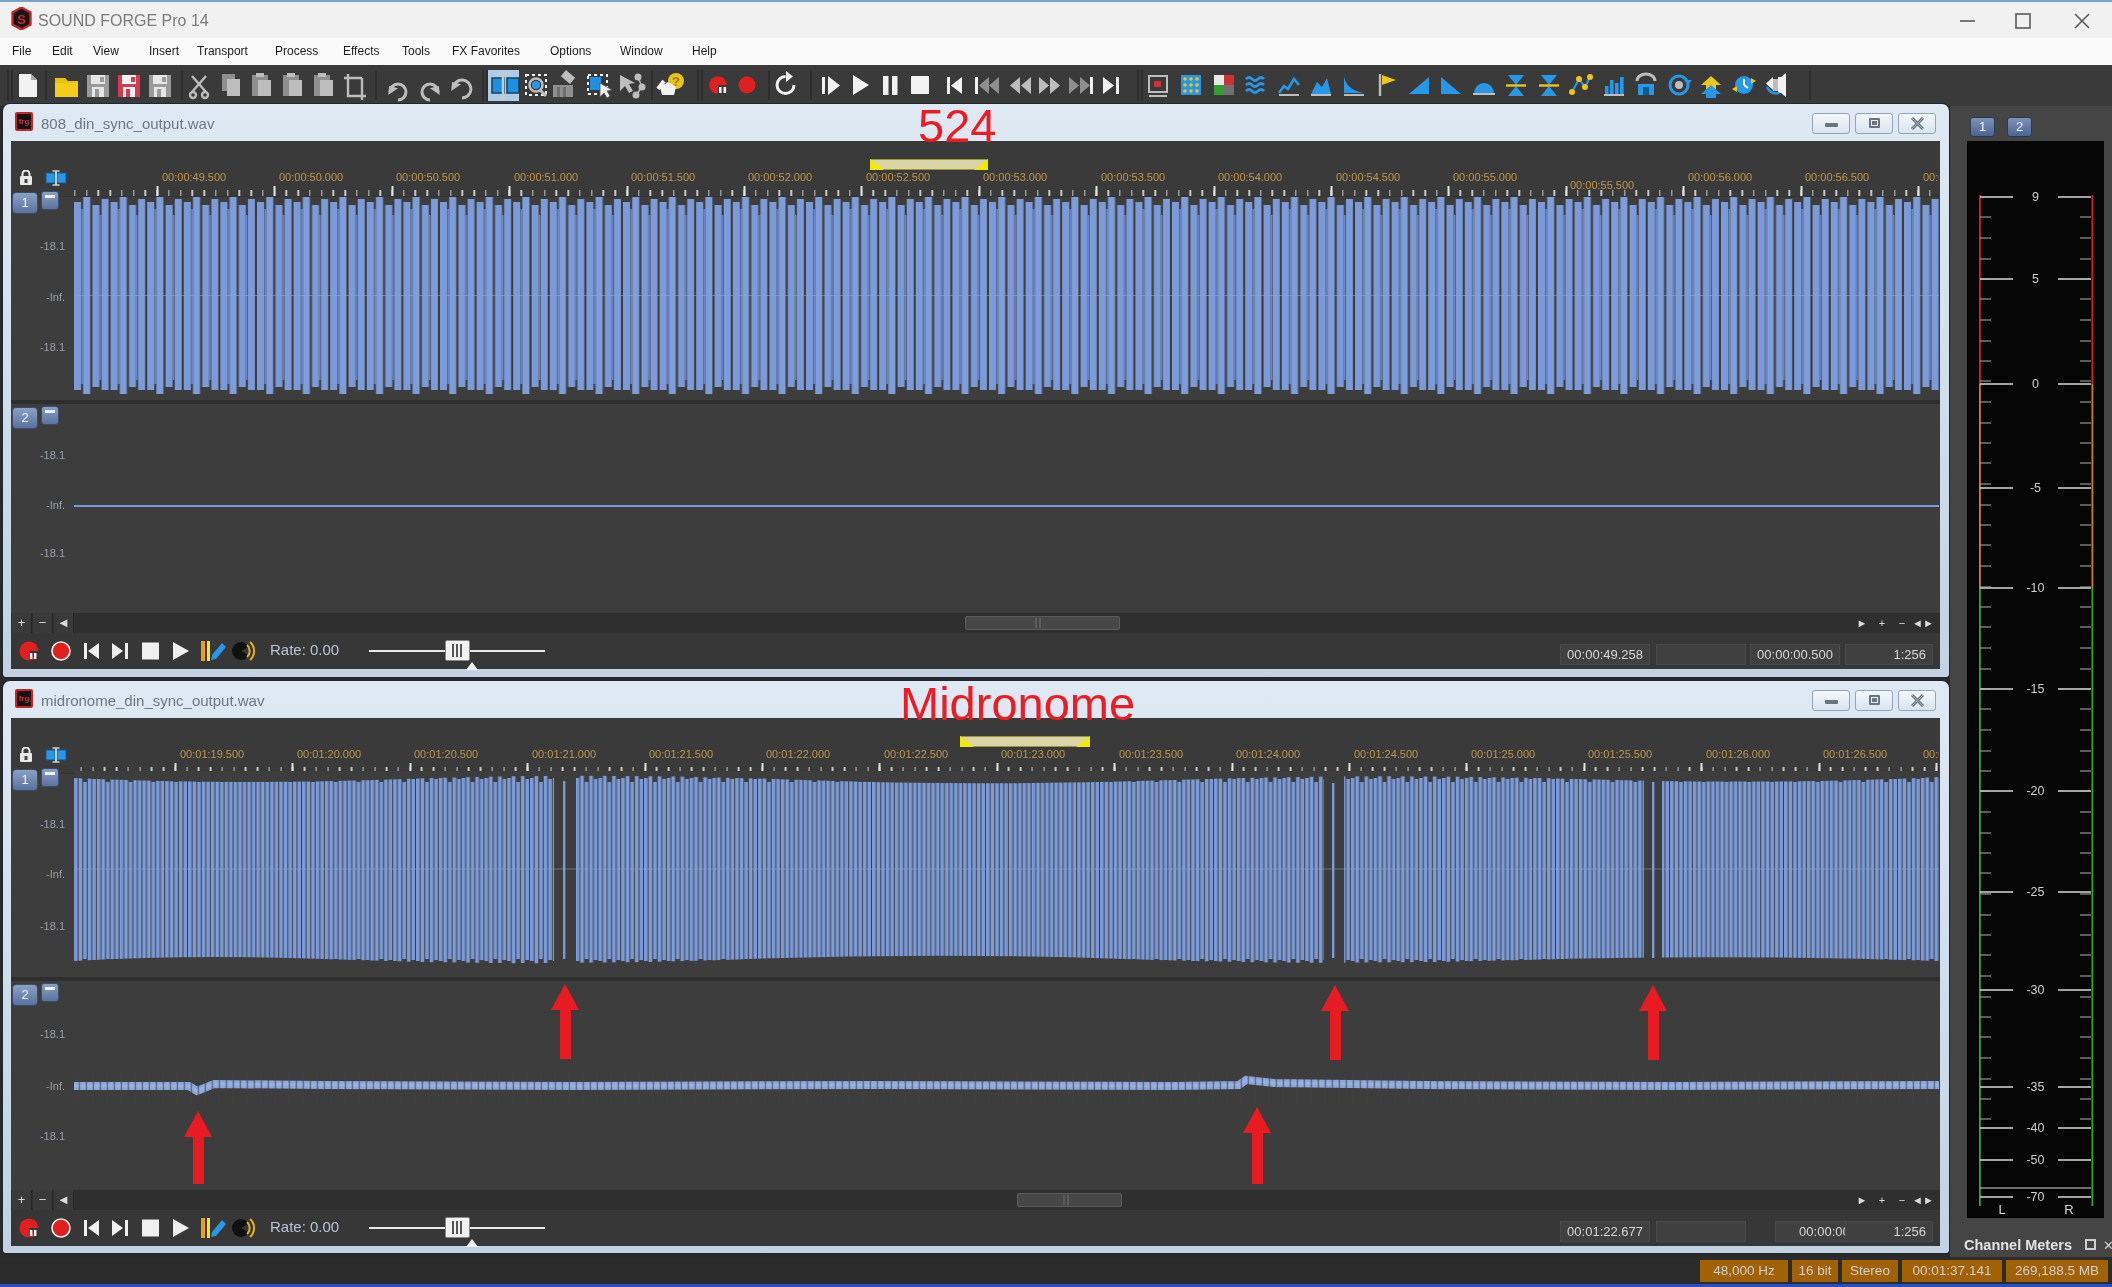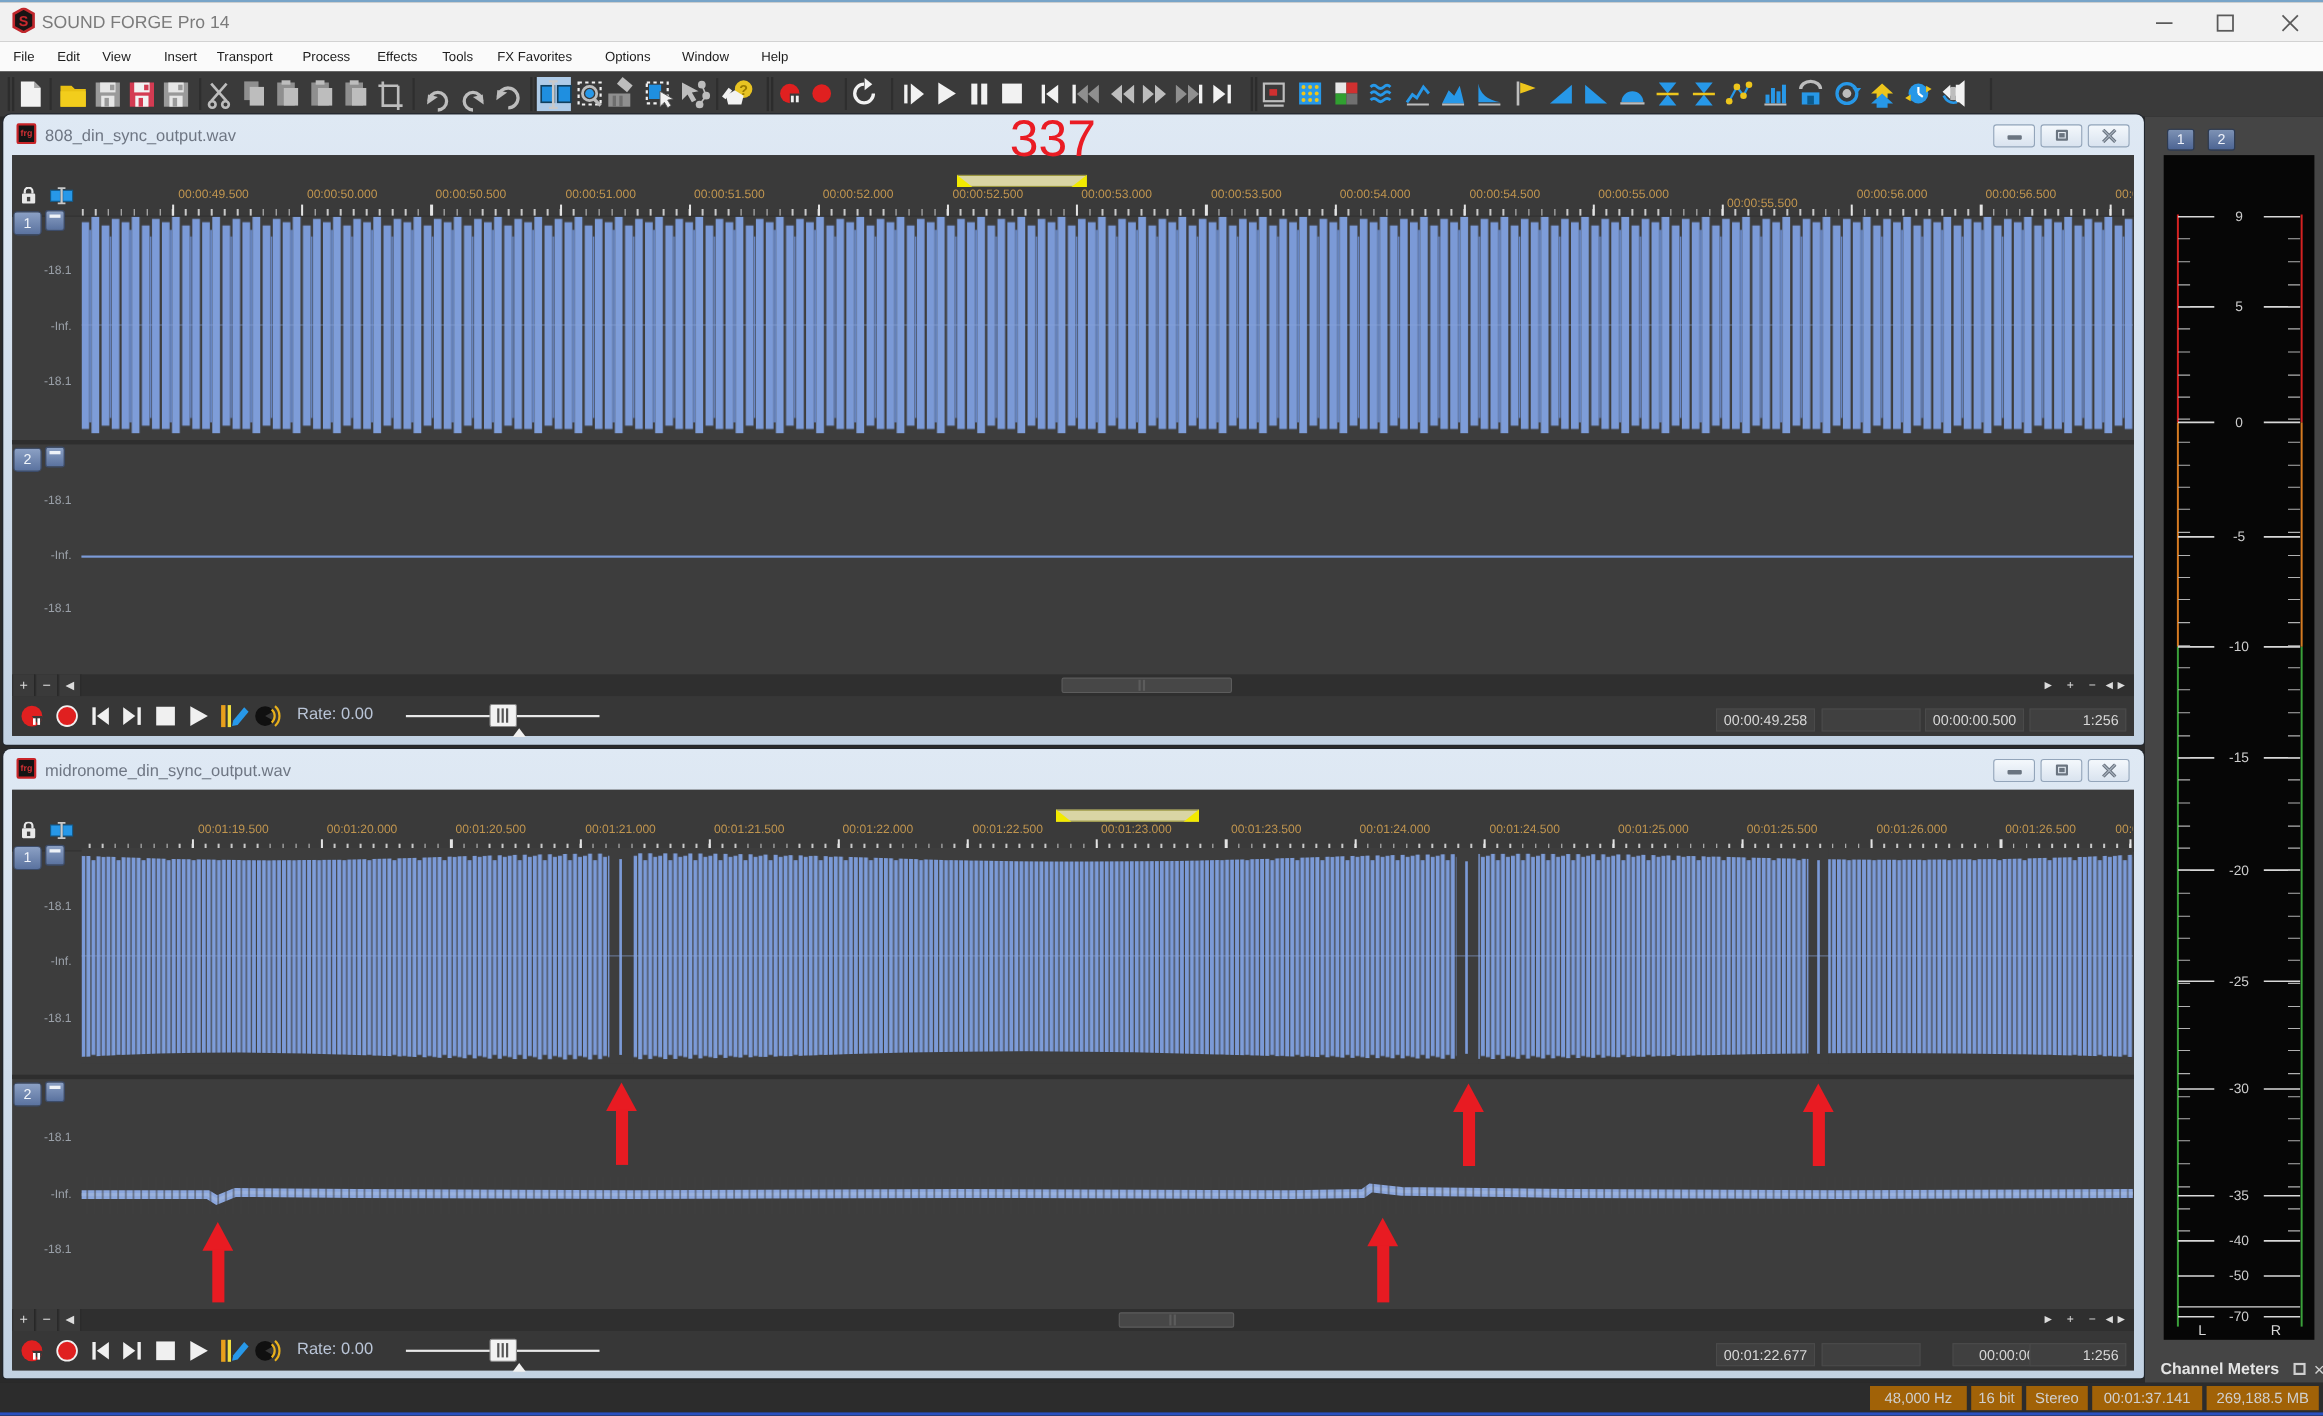--- a/index.html
+++ b/index.html
@@ -641,21 +641,22 @@
 <div class="abs" style="left:1964px;top:1236px"><span id="cmlabel">Channel Meters</span></div>
 <div class="abs" style="left:2085px;top:1239px;width:11px;height:11px;border:2px solid #cfcfcf"></div>
 <div class="abs" style="left:2103px;top:1238px;color:#cfcfcf;font-size:13px">✕</div>
 <div id="statusbar" class="abs"></div>
 <div class="abs sbox" style="left:1700px;width:88px">48,000 Hz</div>
 <div class="abs sbox" style="left:1792px;width:46px">16 bit</div>
 <div class="abs sbox" style="left:1842px;width:56px">Stereo</div>
 <div class="abs sbox" style="left:1902px;width:100px">00:01:37.141</div>
 <div class="abs sbox" style="left:2006px;width:102px">269,188.5 MB</div>
 <div id="bottomblue" class="abs"></div>
-<div class="abs bigred" style="left:918px;top:98px">337</div>
+<div class="abs bigred" style="left:918px;top:98px">524</div>
+<div class="abs bigred" style="left:900px;top:676px">Midronome</div>
 <div class="abs arrow" style="left:551px;top:984px;border-width:0 14px 26px 14px;border-color:transparent transparent #e81b22 transparent"></div>
 <div class="abs" style="left:559.5px;top:1009px;width:11px;height:50px;background:#e81b22"></div>
 <div class="abs arrow" style="left:1321px;top:985px;border-width:0 14px 26px 14px;border-color:transparent transparent #e81b22 transparent"></div>
 <div class="abs" style="left:1329.5px;top:1010px;width:11px;height:50px;background:#e81b22"></div>
 <div class="abs arrow" style="left:1639px;top:985px;border-width:0 14px 26px 14px;border-color:transparent transparent #e81b22 transparent"></div>
 <div class="abs" style="left:1647.5px;top:1010px;width:11px;height:50px;background:#e81b22"></div>
 <div class="abs arrow" style="left:184px;top:1111px;border-width:0 14px 26px 14px;border-color:transparent transparent #e81b22 transparent"></div>
 <div class="abs" style="left:192.5px;top:1136px;width:11px;height:48px;background:#e81b22"></div>
 <div class="abs arrow" style="left:1243px;top:1107px;border-width:0 14px 26px 14px;border-color:transparent transparent #e81b22 transparent"></div>
 <div class="abs" style="left:1251.5px;top:1132px;width:11px;height:52px;background:#e81b22"></div>

